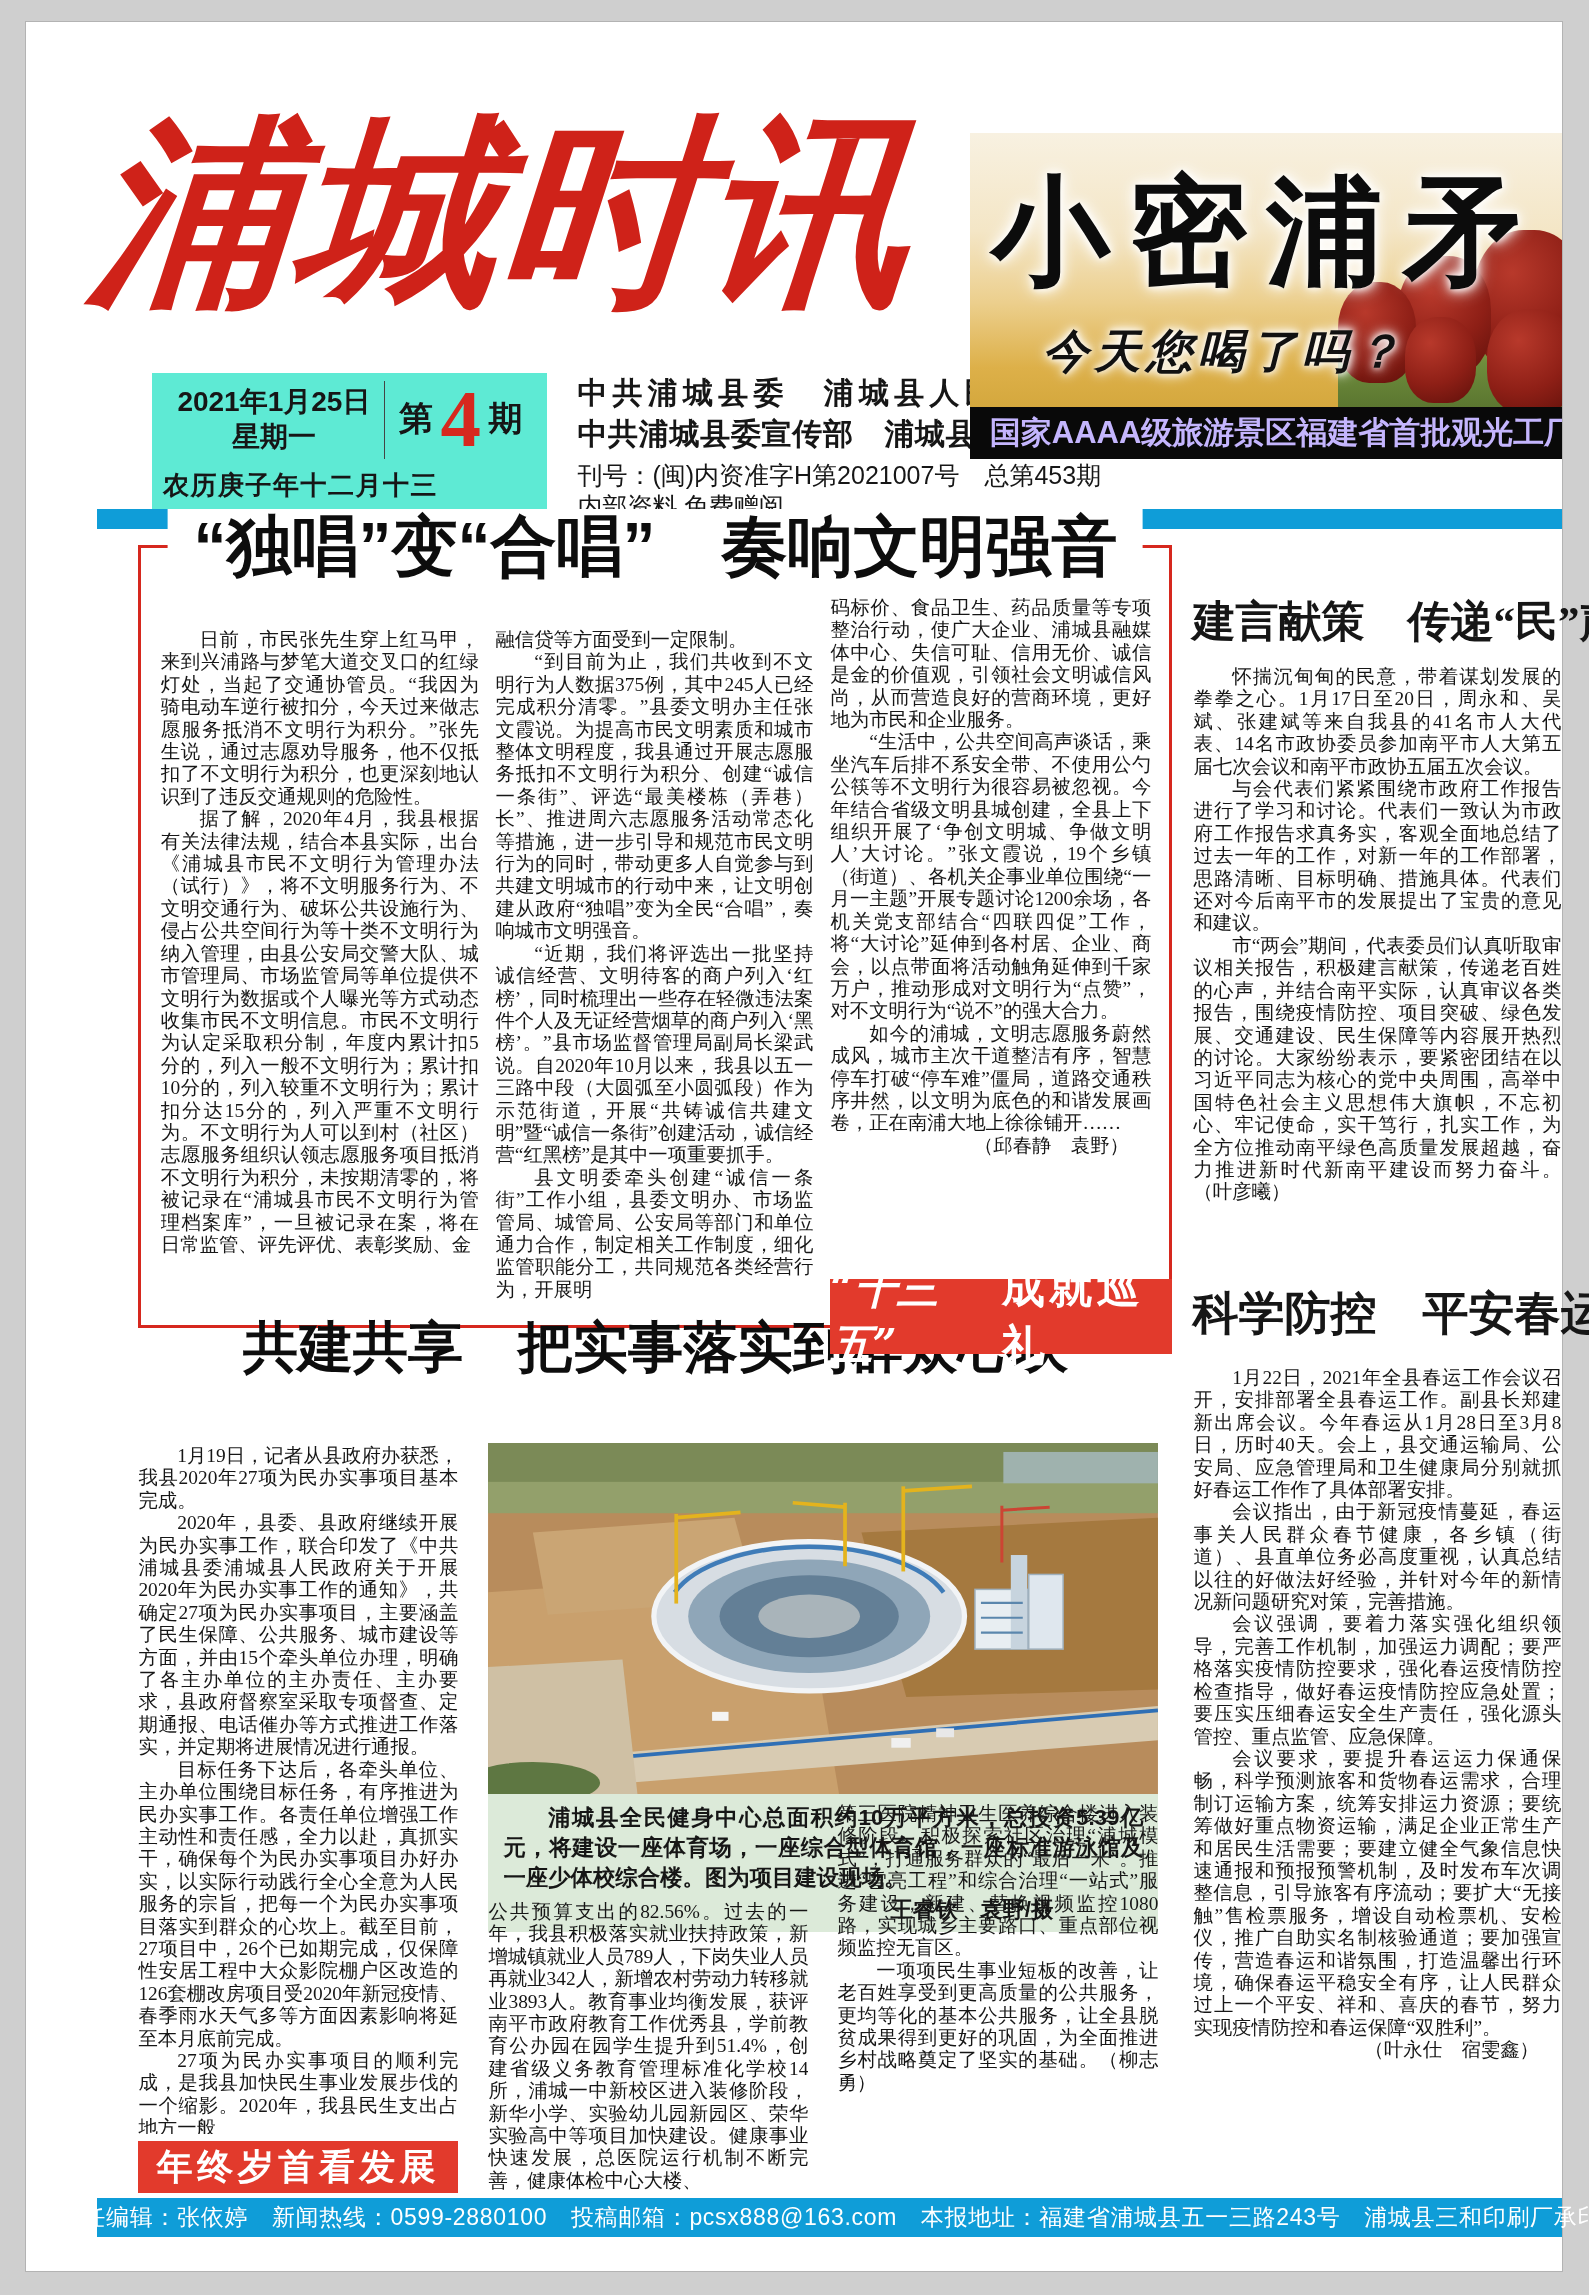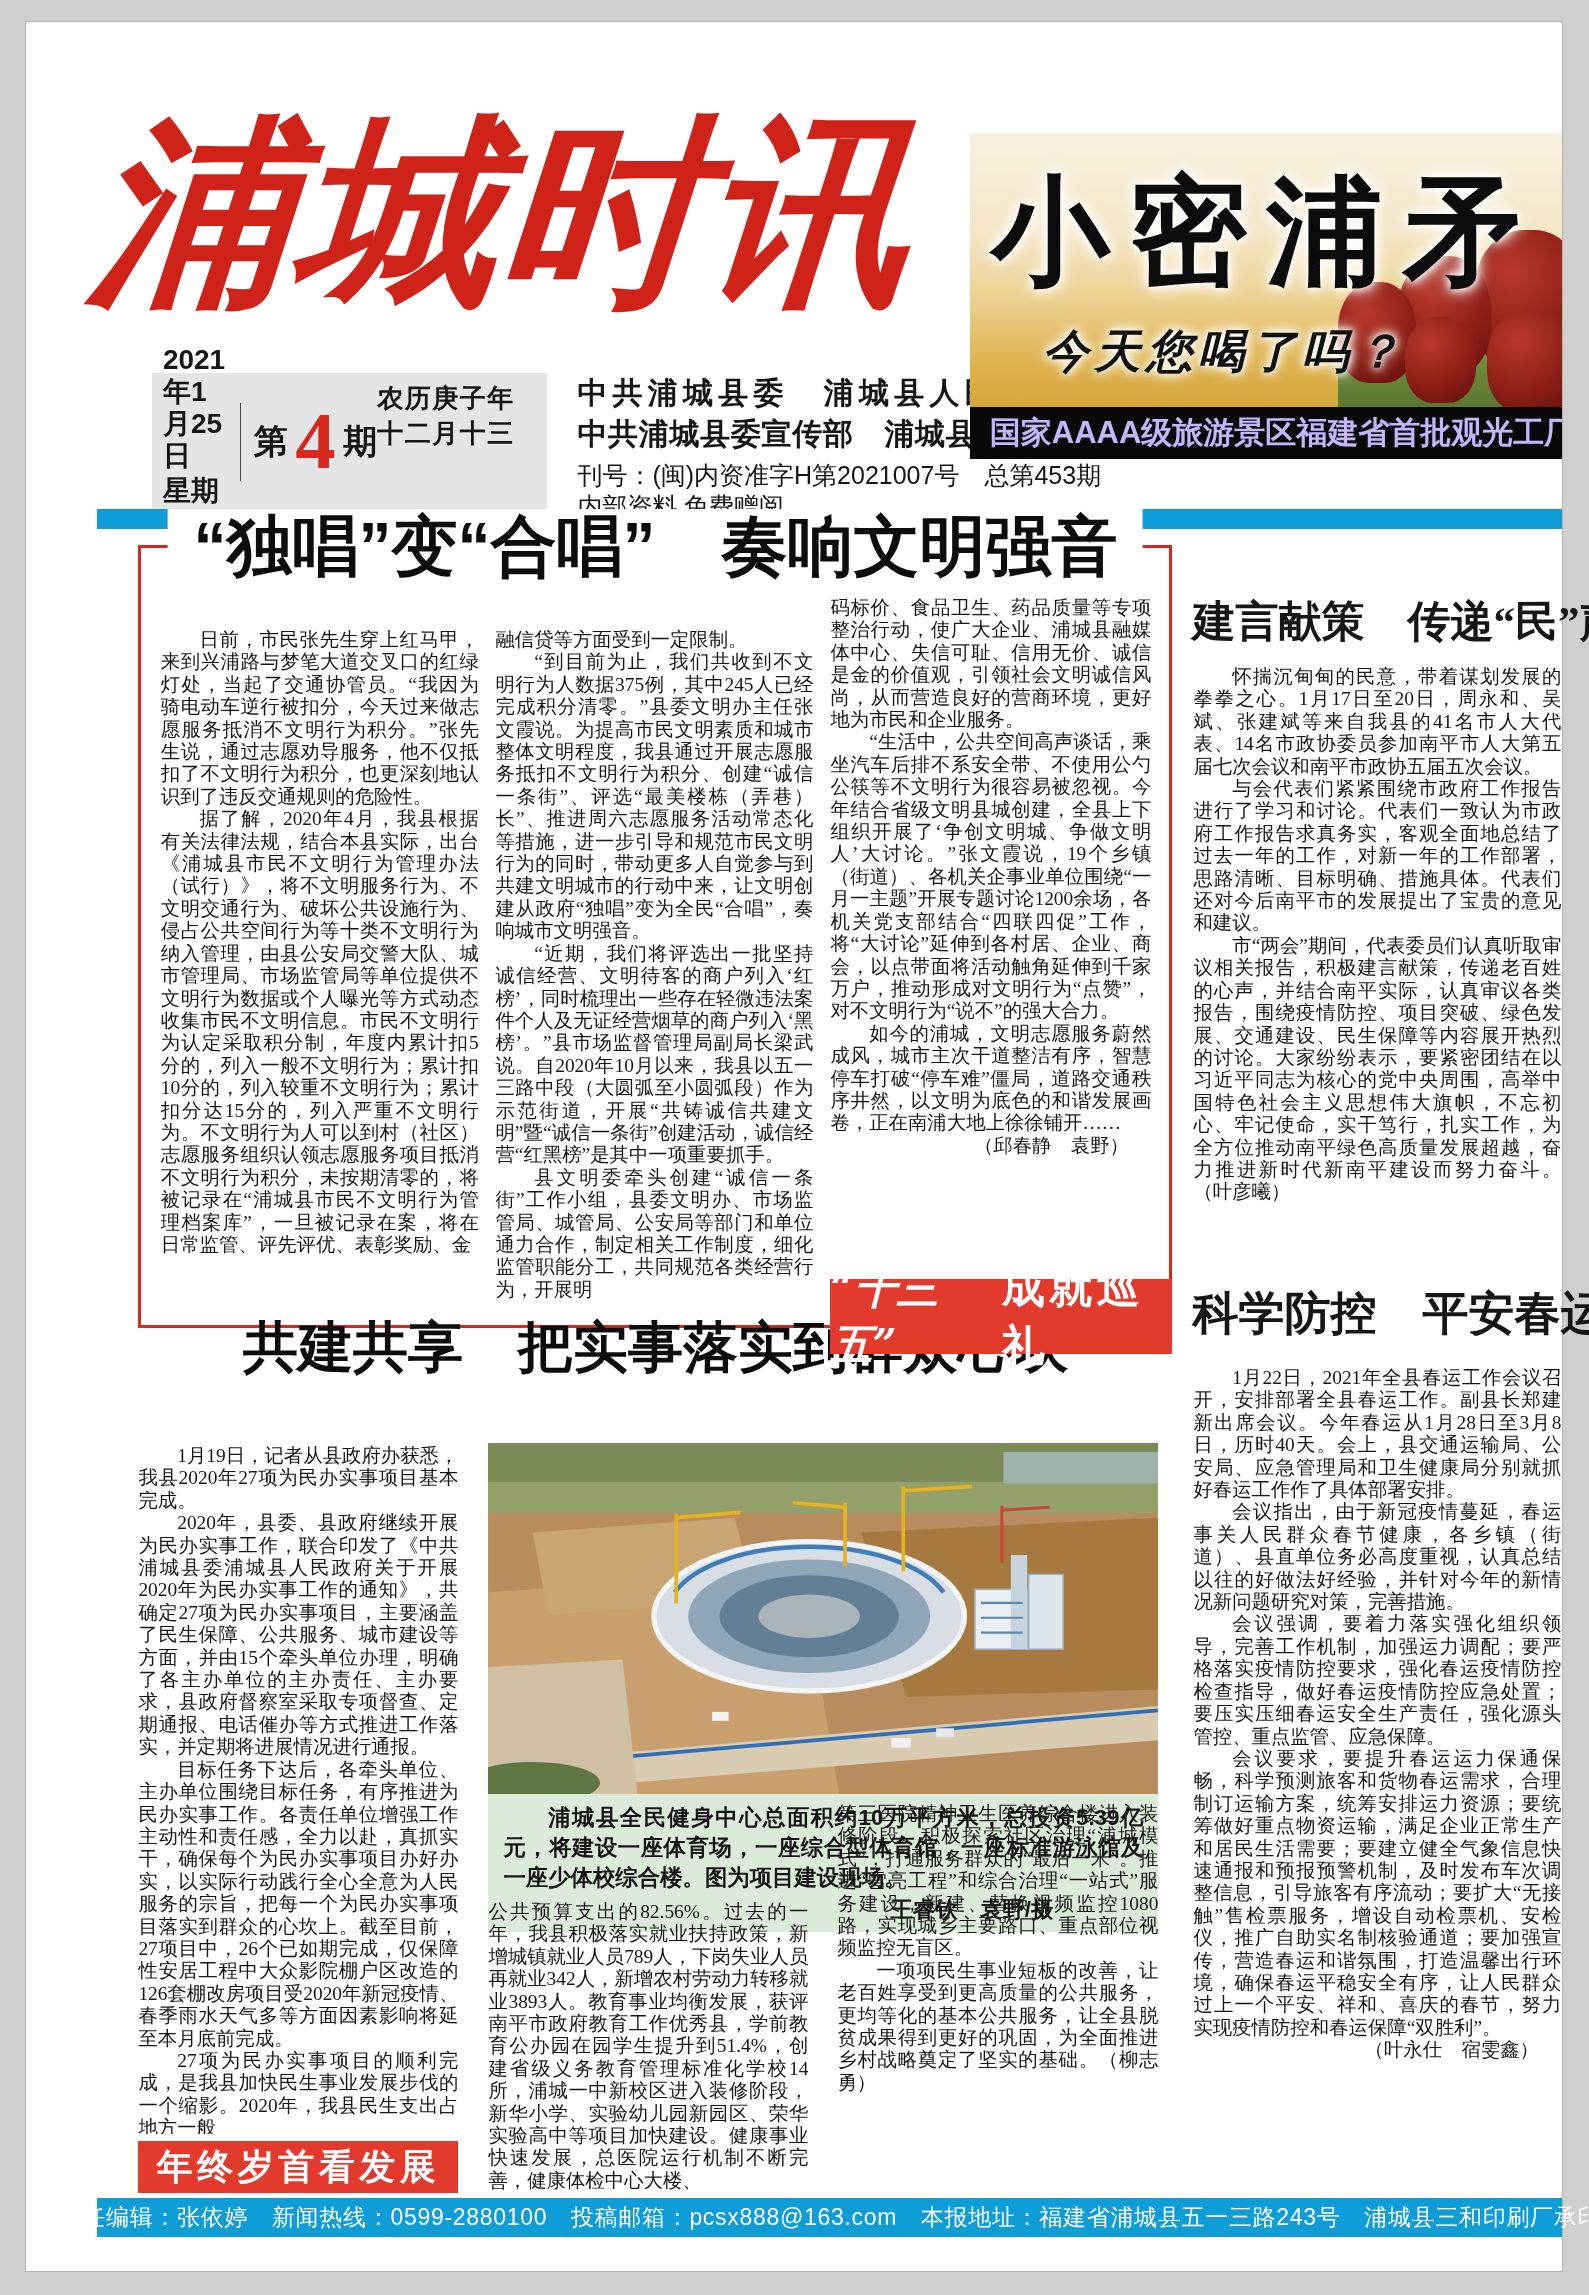--- a/index.html
+++ b/index.html
@@ -7,22 +7,22 @@
         font-family:"Liberation Serif","DejaVu Serif",serif;color:#161616;}
   .sheet{position:absolute;left:25.4px;top:21px;width:1538px;height:2251px;background:#ffffff;
          border:1.5px solid #b3b3b3;box-sizing:border-box;}
   
   .masthead{position:absolute;left:66px;top:51px;width:867px;height:276px;
             display:flex;align-items:center;justify-content:flex-start;}
   .masthead-title{font-family:"DejaVu Serif","Liberation Serif",serif;font-weight:bold;
                   font-style:italic;font-size:203px;line-height:1;color:#cf2219;
                   letter-spacing:1.5px;transform:skewX(-4deg);white-space:nowrap;}
   
-  .issue-box{position:absolute;left:126px;top:351px;width:395px;height:139px;background:#e5e5e5;
-             display:flex;flex-direction:row;justify-content:space-between;box-sizing:border-box;
+  .issue-box{position:absolute;left:126px;top:351px;width:395px;height:139px;background:#5eead4;
+             display:flex;flex-direction:column;justify-content:space-between;box-sizing:border-box;
              padding:7.5px 10.5px 9px 10.5px;font-family:"Liberation Sans","DejaVu Sans",sans-serif;}
   .issue-top{display:flex;align-items:center;justify-content:center;gap:13.5px;}
   .issue-date{display:flex;flex-direction:column;align-items:center;gap:3px;
               font-size:28px;font-weight:bold;line-height:1.15;}
   .issue-divider{width:1.5px;height:78px;background:#444;}
   .issue-no-wrap{display:flex;align-items:center;gap:7.5px;}
   .issue-zh{font-size:34px;font-weight:bold;}
   .issue-num{font-size:81px;font-weight:bold;color:#d6281e;line-height:.9;
              font-family:"Liberation Serif","DejaVu Serif",serif;}
   .issue-lunar{text-align:left;font-size:26px;font-weight:bold;letter-spacing:1.5px;}

